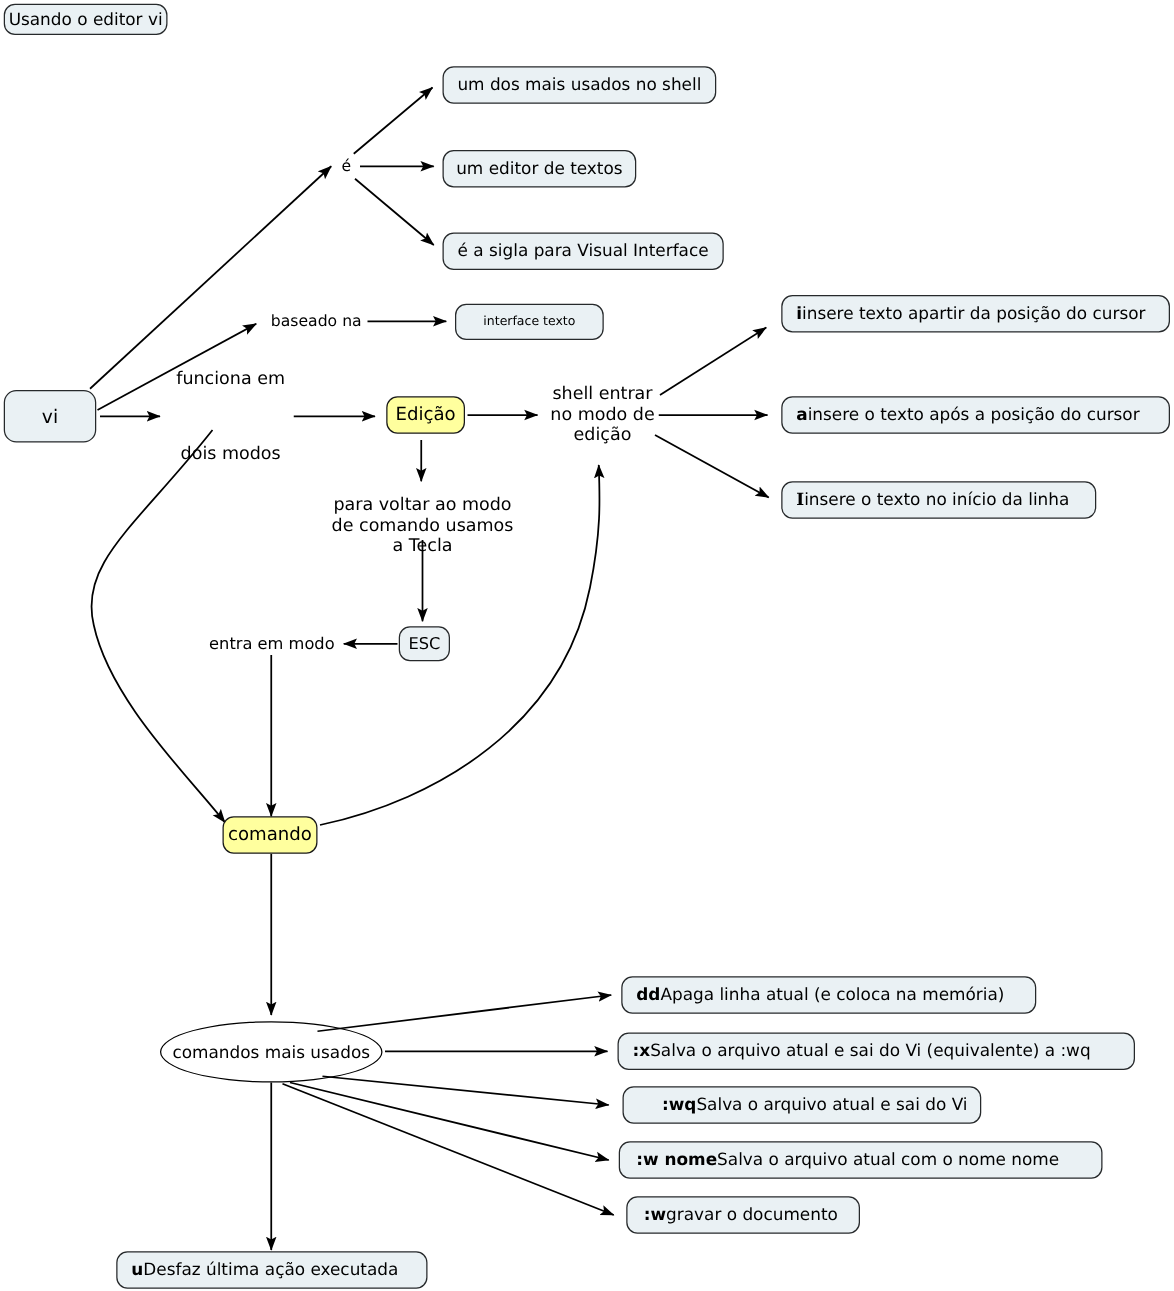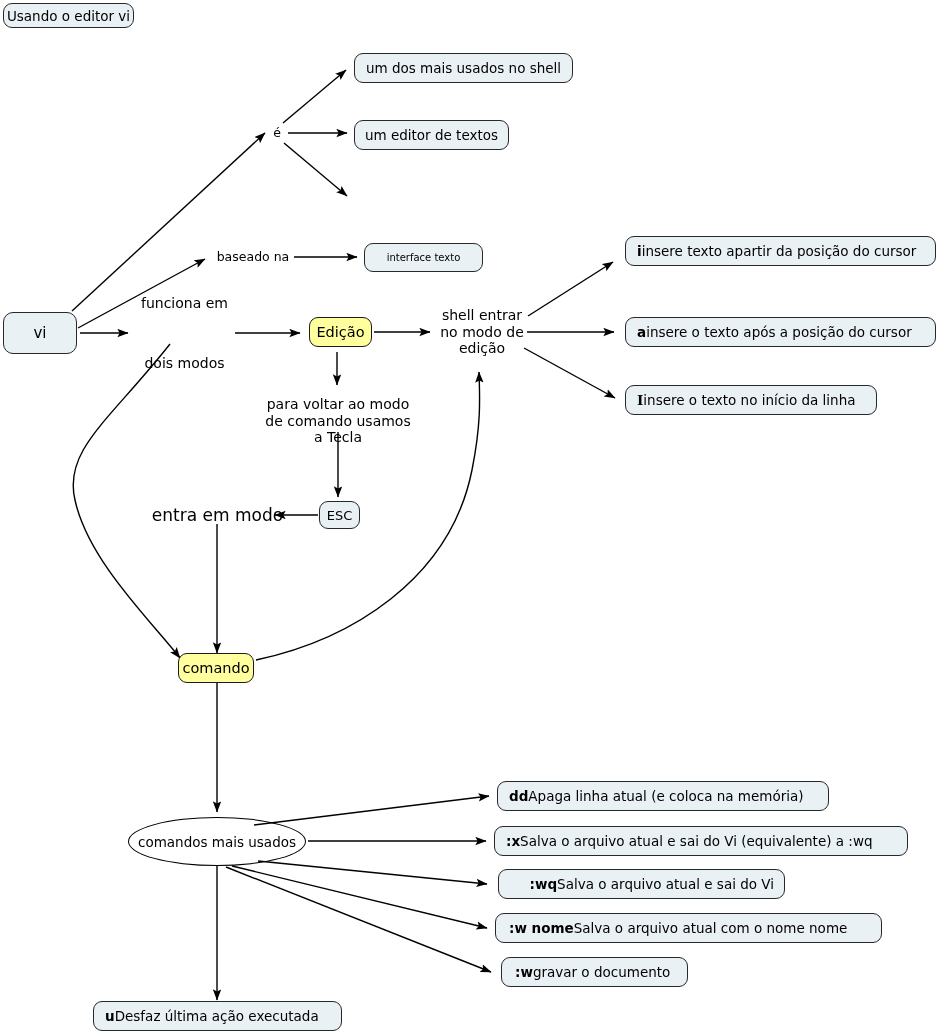--- a/index.html
+++ b/index.html
@@ -136,20 +136,23 @@
   <div class="node plainnode" style="left:265px; top:123px; width:24px; height:20px; font-size:12.5px;">
     <span>é</span>
   </div>
 
   <div class="node boxnode" style="left:354px; top:53px; width:219px; height:30px; font-size:13.5px;">
     <span>um dos mais usados no shell</span>
   </div>
   <div class="node boxnode" style="left:354px; top:120px; width:155px; height:30px; font-size:13.5px;">
     <span>um editor de textos</span>
   </div>
+  <div class="node boxnode" style="left:354px; top:186px; width:225px; height:30px; font-size:13.5px;">
+    <span>é a sigla para Visual Interface</span>
+  </div>
 
   <div class="node plainnode" style="left:210px; top:248px; width:86px; height:19px; font-size:12.5px;">
     <span>baseado na</span>
   </div>
   <div class="node boxnode" style="left:364px; top:243px; width:119px; height:29px; font-size:10px;">
     <span>interface texto</span>
   </div>
 
   <div class="node plainnode" style="left:133px; top:313px; width:103px; height:40px; font-size:14px;gap:44px;">
     <span>funciona em</span>
@@ -182,21 +185,21 @@
   <div class="node plainnode" style="left:253px; top:391px; width:170px; height:60px; font-size:14px;">
     <span>para voltar ao modo</span>
     <span>de comando usamos</span>
     <span>a Tecla</span>
   </div>
 
   <div class="node boxnode" style="left:319px; top:501px; width:41px; height:28px; font-size:13px;">
     <span>ESC</span>
   </div>
 
-  <div class="node plainnode" style="left:165px; top:507px; width:105px; height:18px; font-size:17px;">
+  <div class="node plainnode" style="left:165px; top:507px; width:105px; height:18px; font-size:13px;">
     <span>entra em modo</span>
   </div>
 
   <div class="node boxnode yellow" style="left:178px; top:653px; width:76px; height:30px; font-size:14.5px;">
     <span>comando</span>
   </div>
 
   <div class="node ellipsenode" style="left:128px; top:817px; width:178px; height:49px; font-size:13.5px;">
     <span>comandos mais usados</span>
   </div>

